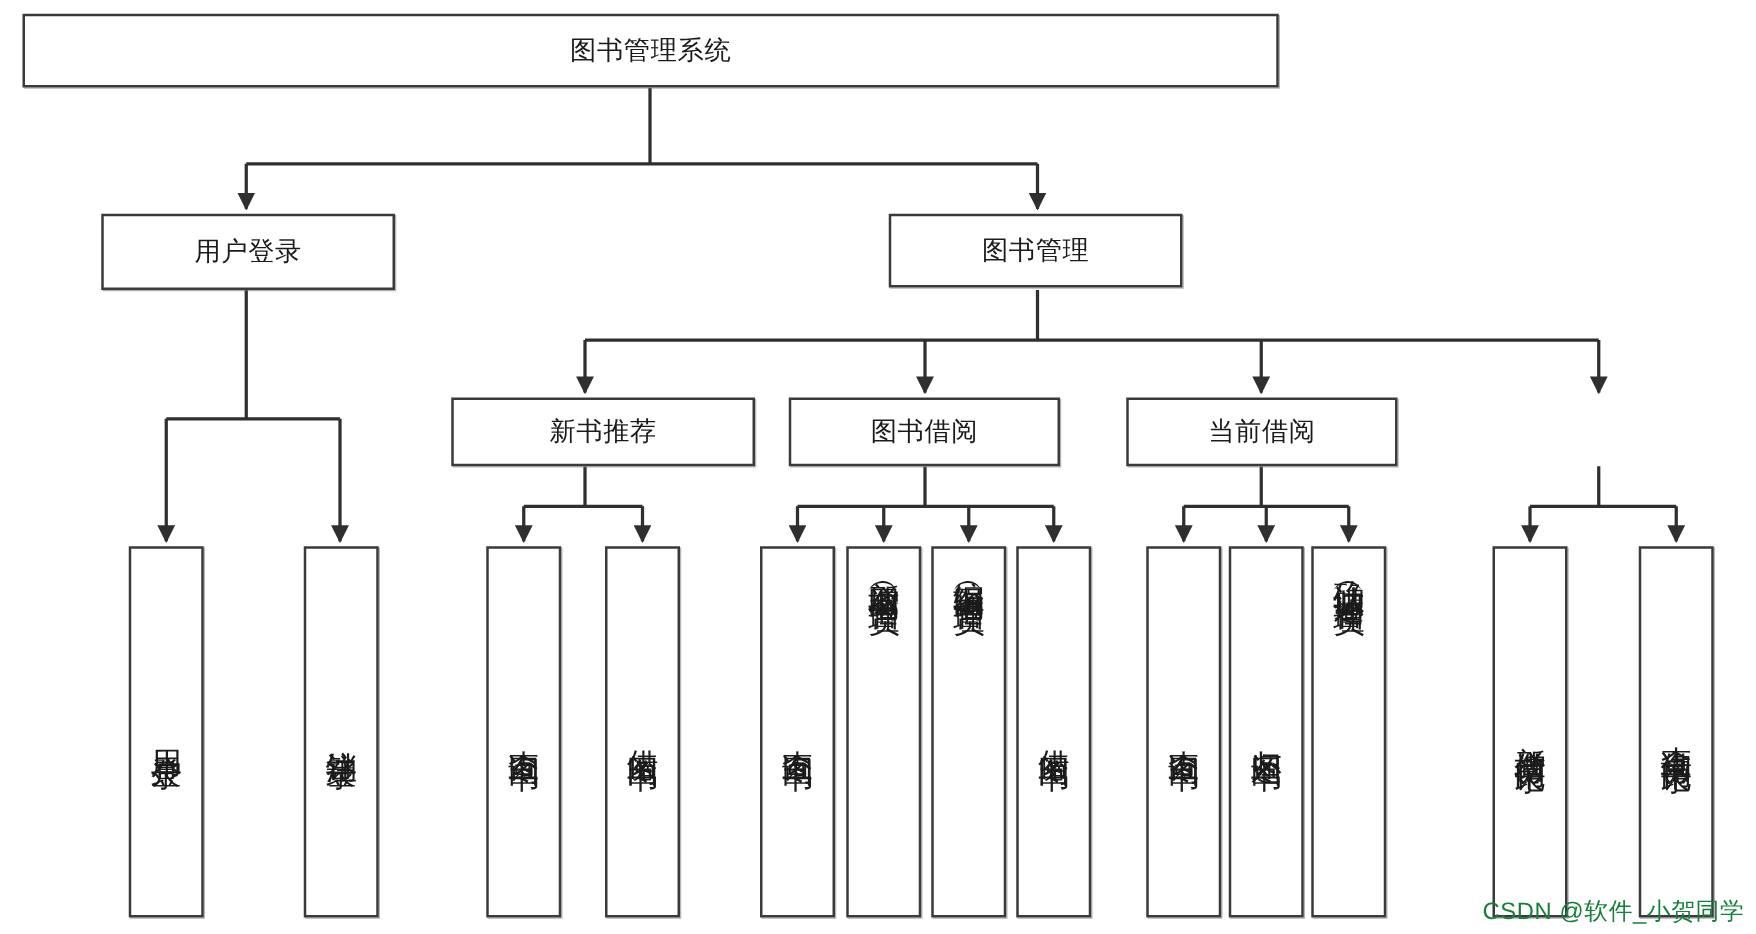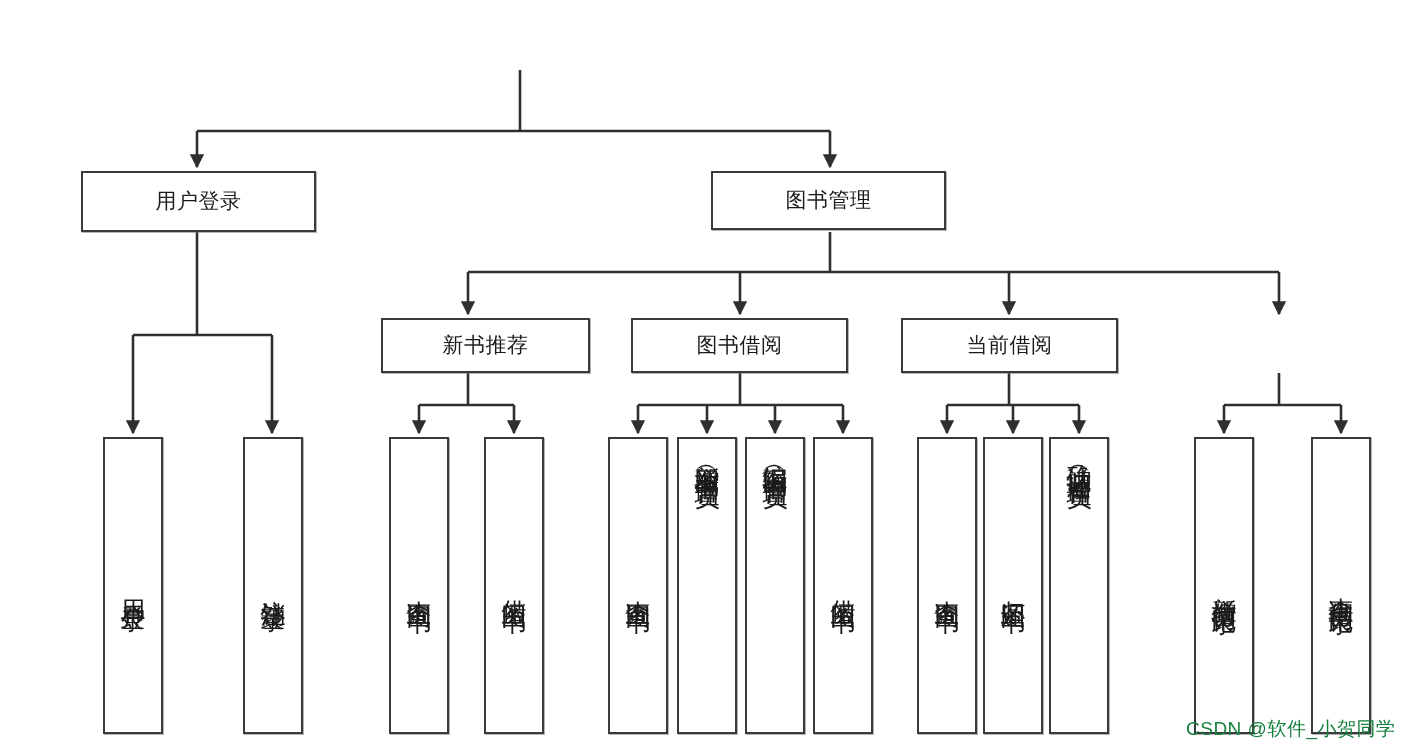--- a/index.html
+++ b/index.html
@@ -121,29 +121,32 @@
       <path d="M 1013 405 L 1013 433" marker-end="url(#arrow)"></path>
       <path d="M 1079 405 L 1079 433" marker-end="url(#arrow)"></path>
 
       <path d="M 1279 373 L 1279 405"></path>
       <path d="M 1224 405 L 1341 405"></path>
       <path d="M 1224 405 L 1224 433" marker-end="url(#arrow)"></path>
       <path d="M 1341 405 L 1341 433" marker-end="url(#arrow)"></path>
     </g>
   </svg>
 
+  <div class="node horiz" style="left:18px; top:11px; width:1005px; height:59px;">
+    <span class="label">图书管理系统</span>
+  </div>
 
   <div class="node horiz" style="left:81px; top:171px; width:235px; height:61px;">
     <span class="label">用户登录</span>
   </div>
   <div class="node horiz" style="left:711px; top:171px; width:235px; height:59px;">
     <span class="label">图书管理</span>
   </div>
 
-  <div class="node horiz" style="left:361px; top:318px; width:209px; height:55px;margin-left:20px;">
+  <div class="node horiz" style="left:361px; top:318px; width:243px; height:55px;">
     <span class="label">新书推荐</span>
   </div>
   <div class="node horiz" style="left:901px; top:318px; width:217px; height:55px;">
     <span class="label">当前借阅</span>
   </div>
   <div class="node horiz" style="left:631px; top:318px; width:217px; height:55px;">
     <span class="label">图书借阅</span>
   </div>
 
   <div class="node vert centered" style="left:103px; top:437px; width:60px; height:297px;">

